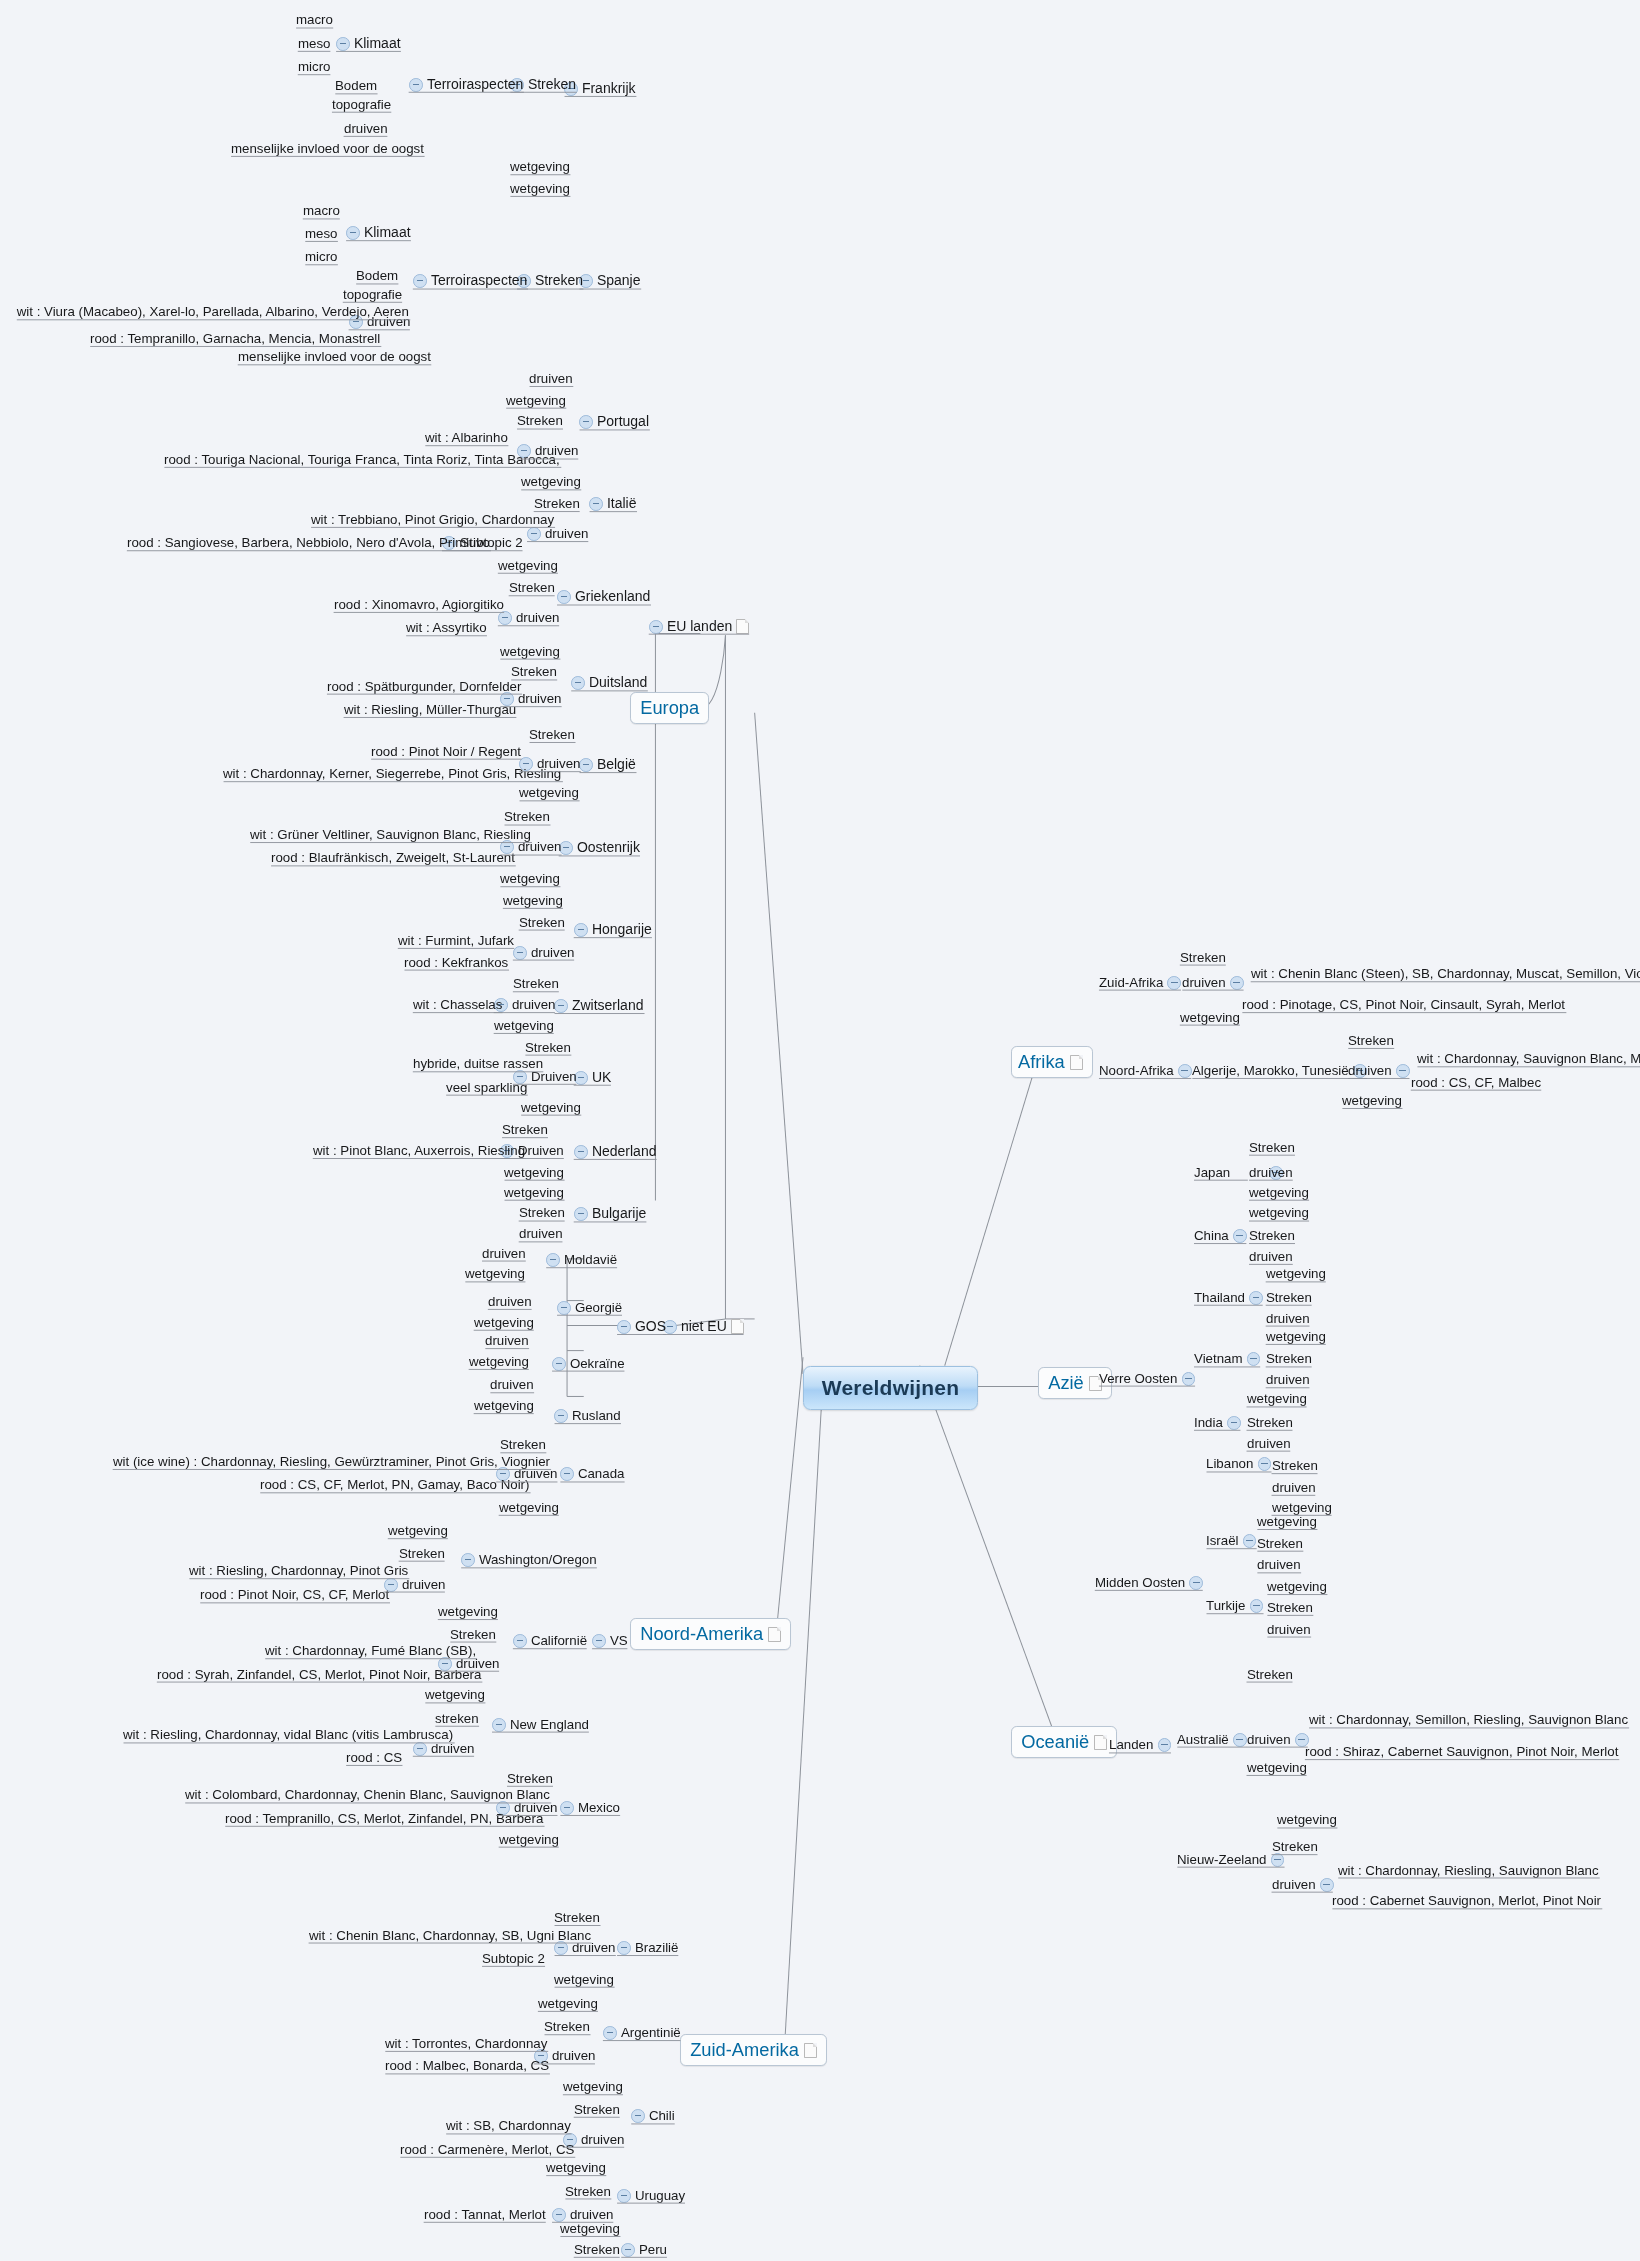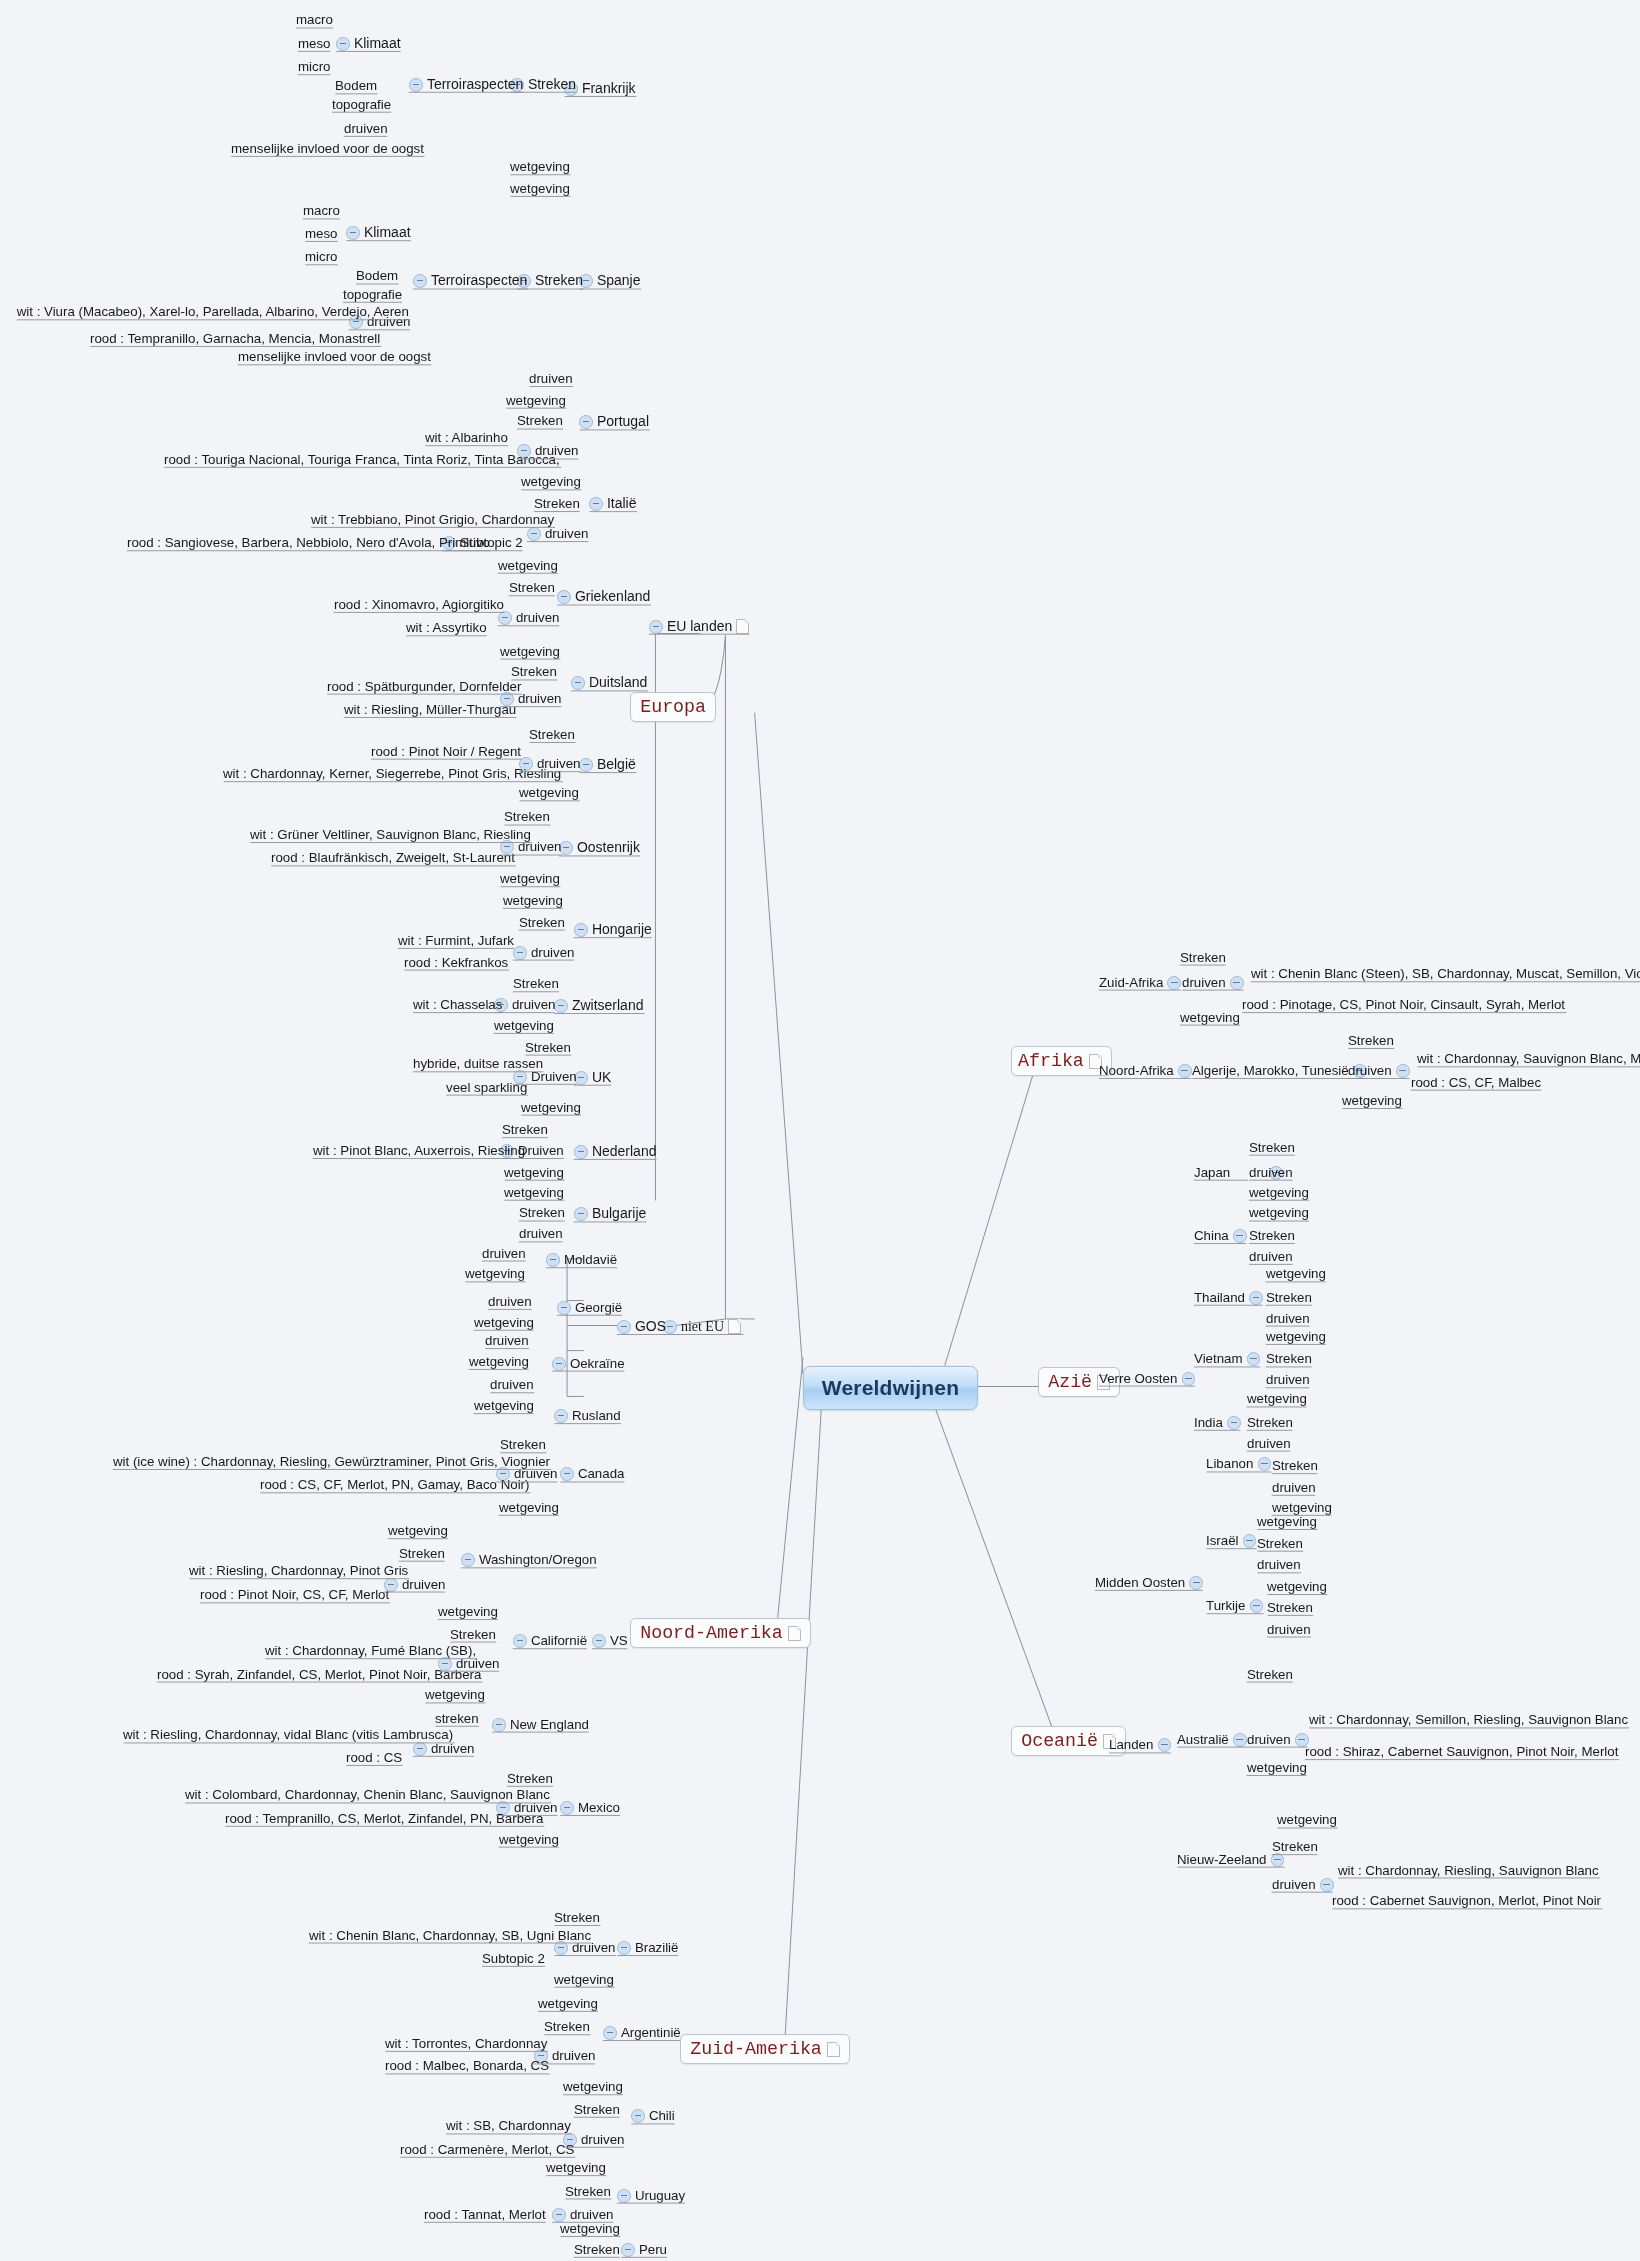--- a/index.html
+++ b/index.html
@@ -61,23 +61,22 @@
   
   .cont{
     position:absolute;
     border:0.8px solid #b9c6d4;
     border-radius:5.8px;
     background:#fbfcfd;
     box-shadow:0 0.8px 0.8px rgba(0,0,0,.07);
     display:flex;align-items:center;gap:5px;
     padding:4.2px 9.2px;
     font-size:18.3px;
-    color:#7f1d1d;
+    color:#0369a1;
     white-space:nowrap;
-    font-family:Liberation Mono, monospace;
   }
   .small{font-size:13.3px;}
 </style>
 </head>
 <body>
 
 <div id="canvas">
 
   <svg class="links" viewBox="0 0 1968 2712">
     <g fill="none" stroke="#8d929a" stroke-width="1.2">
@@ -449,21 +448,21 @@
   <div class="node small" style="left:504px;top:1186px;">
       <span class="lbl">wetgeving</span>
     </div>
   <div class="node small" style="left:519px;top:1206px;">
       <span class="lbl">Streken</span>
     </div>
   <div class="node small" style="left:519px;top:1227px;">
       <span class="lbl">druiven</span>
     </div>
 
-  <div class="node" style="left:663px;top:1319px;font-family:Liberation Serif, serif;">
+  <div class="node" style="left:663px;top:1319px;">
     <span class="tog"></span>
     <span class="lbl">niet EU</span>
     <span class="noteico"></span>
   </div>
   <div class="node" style="left:617px;top:1319px;">
     <span class="tog"></span>
     <span class="lbl">GOS</span>
   </div>
 
   <div class="node small" style="left:546px;top:1253px;">

